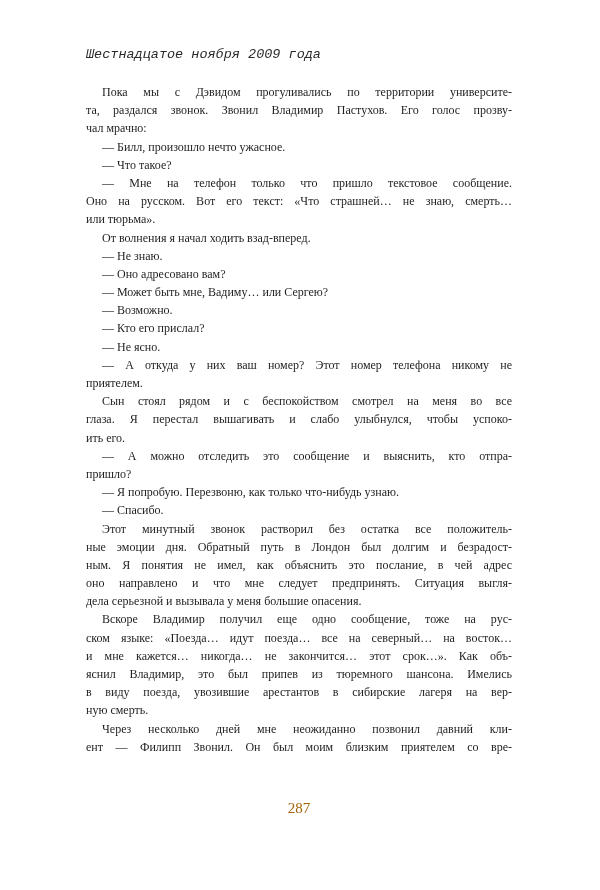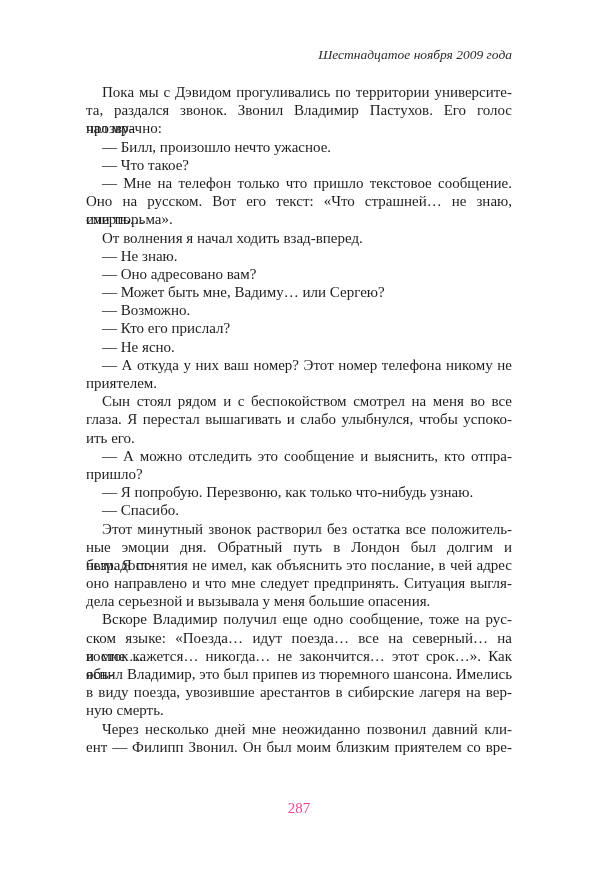--- a/index.html
+++ b/index.html
@@ -16,57 +16,58 @@
       color: #1e1e1e;
       font-family: "Liberation Serif", "DejaVu Serif", serif;
     }
     .running-header {
       position: absolute;
       left: 86px;
       width: 426px;
       top: 46px;
       height: 18px;
       line-height: 18px;
-      text-align: right;
+      text-align: left;
       font-style: italic;
       font-size: 13.5px;
       color: #2a2a2a;
+      font-family: Liberation Mono, monospace;
     }
     .text-body {
       position: absolute;
       left: 86px;
       top: 83px;
       width: 426px;
     }
     .line {
       display: block;
       height: 18.2px;
       line-height: 18.2px;
-      font-size: 15px;
+      font-size: 12px;
       text-align: left;
       white-space: normal;
       overflow: visible;
     }
     .line.indent {
       text-indent: 16px;
     }
     .line.justify {
       text-align: justify;
       text-align-last: justify;
     }
     .page-number {
       position: absolute;
       left: 86px;
       width: 426px;
       top: 799px;
       height: 18px;
       line-height: 18px;
       text-align: center;
       font-size: 15px;
-      color: #ec4899;
+      color: #a16207;
     }
   </style>
 </head>
 <body>
 
 <div class="page">
   <div class="running-header">Шестнадцатое ноября 2009 года</div>
   <div class="text-body" id="text-body">
       <div class="line indent justify">Пока мы с Дэвидом прогуливались по территории университе-</div>
       <div class="line justify">та, раздался звонок. Звонил Владимир Пастухов. Его голос прозву-</div>

